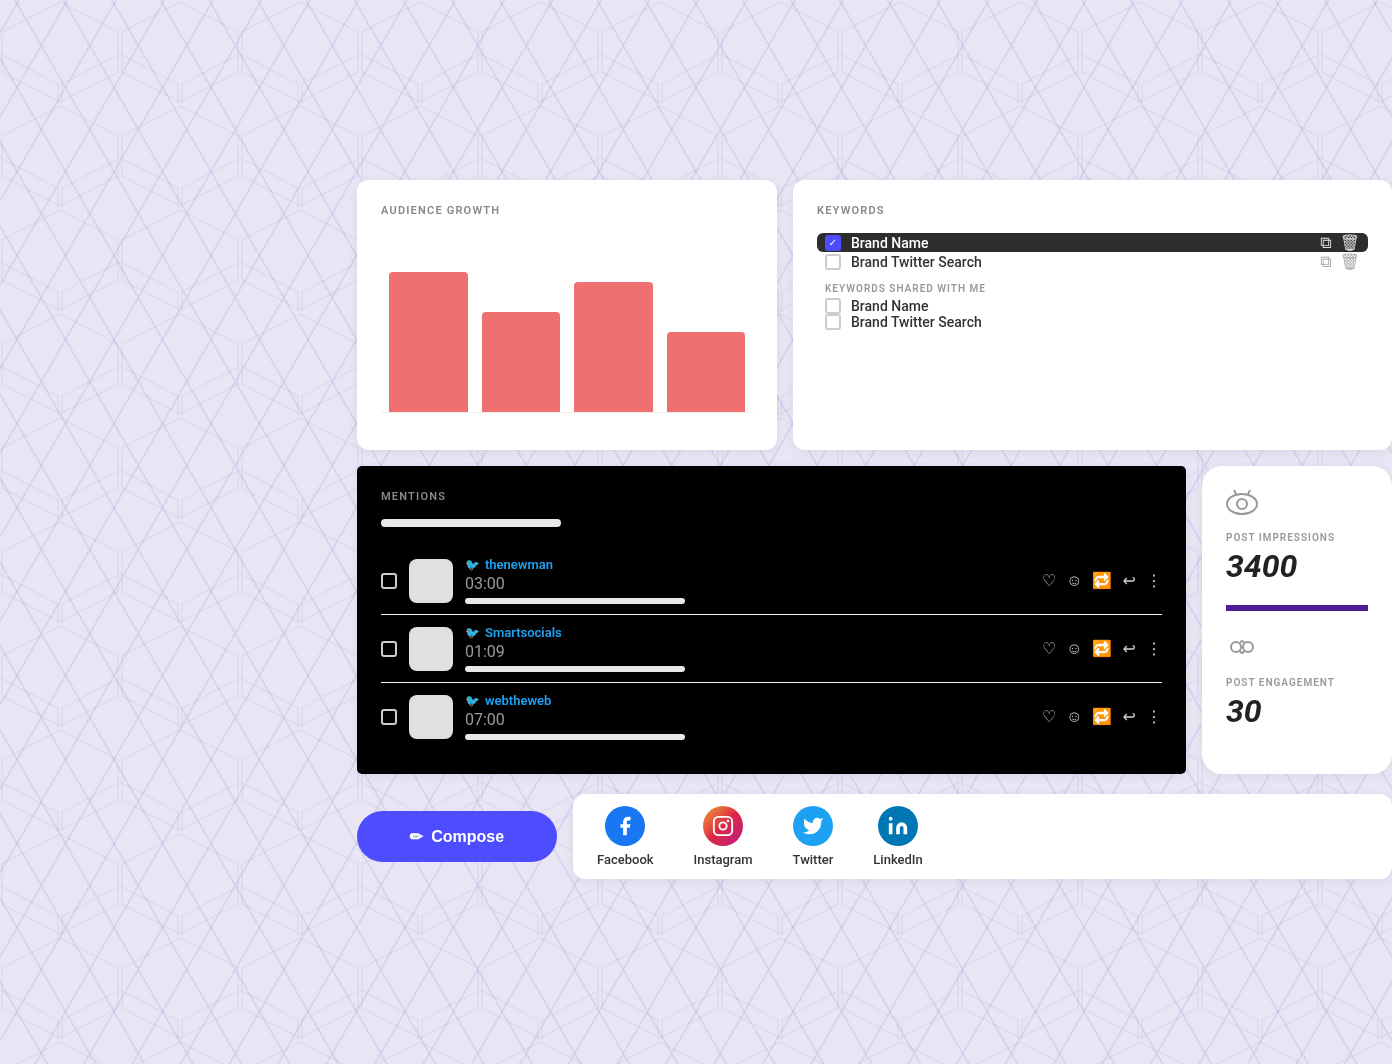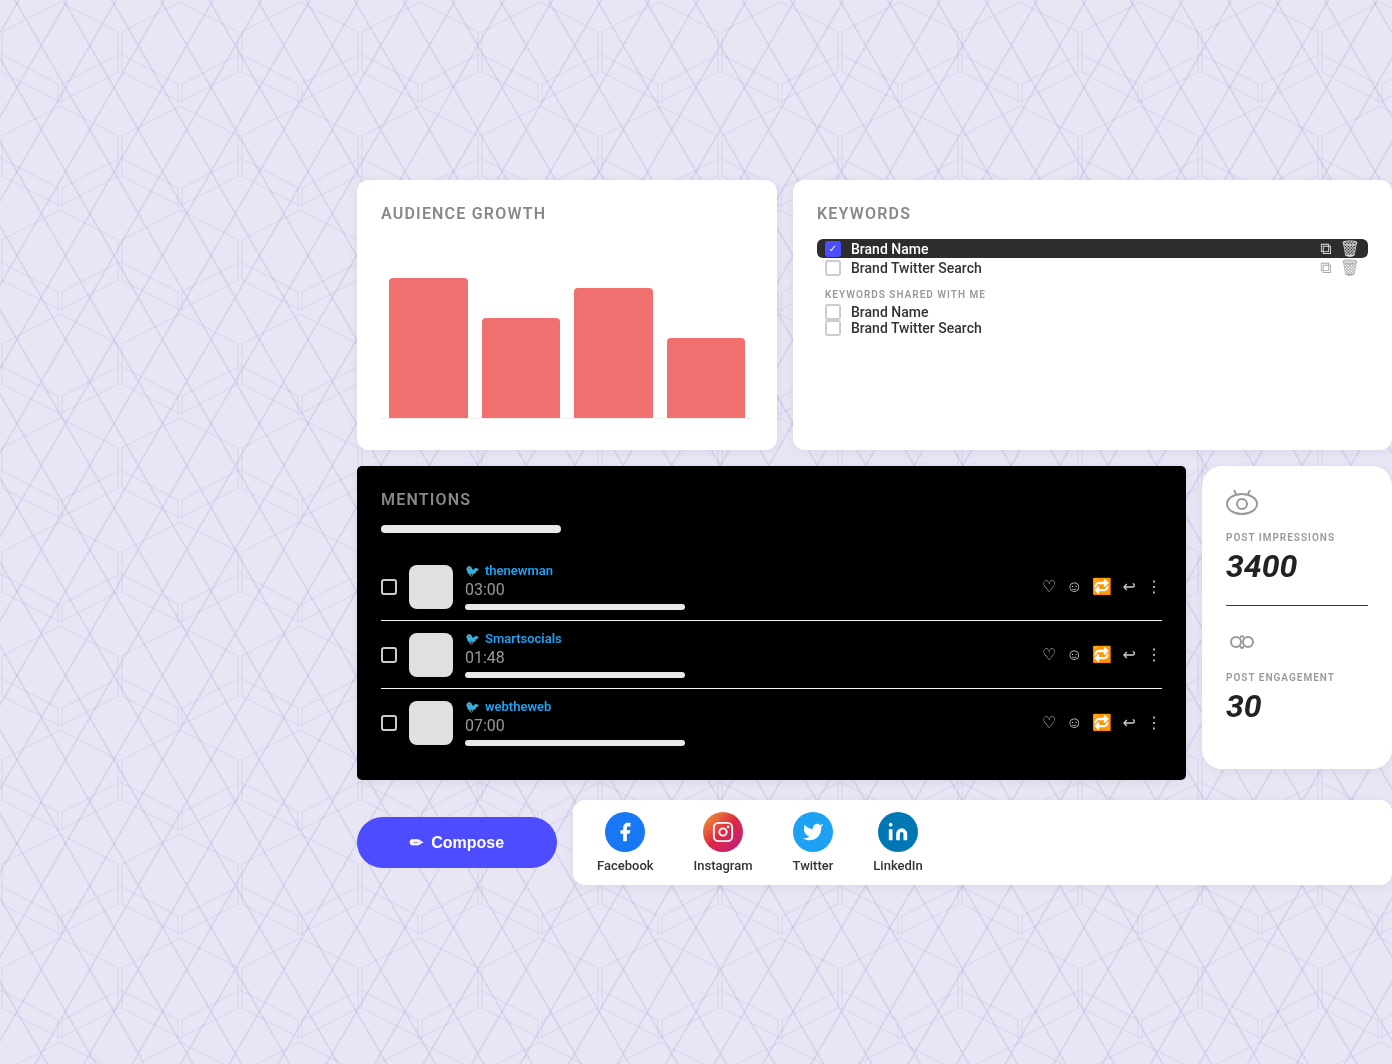--- a/index.html
+++ b/index.html
@@ -61,21 +61,21 @@
     
     .audience-card {
       background: white;
       border-radius: 12px;
       padding: 24px;
       width: 420px;
       min-height: 270px;
       box-shadow: 0 2px 12px rgba(0,0,0,0.06);
     }
     .card-title {
-      font-size: 16px;
+      font-size: 11px;
       font-weight: 600;
       letter-spacing: 1.2px;
       color: #888;
       text-transform: uppercase;
       margin-bottom: 16px;
     }
     .bar-chart {
       display: flex;
       align-items: flex-end;
       gap: 14px;
@@ -238,21 +238,21 @@
       background: white;
       border-radius: 20px;
       padding: 24px;
       width: 190px;
       box-shadow: 0 2px 12px rgba(0,0,0,0.06);
     }
     .stat-block {
       margin-bottom: 20px;
     }
     .stat-block + .stat-block {
-      border-top: 1px solid #4c1d95;
+      border-top: 6px solid #4c1d95;
       padding-top: 20px;
     }
     .stat-icon {
       font-size: 24px;
       color: #888;
       margin-bottom: 8px;
     }
     .stat-label {
       font-size: 10px;
       font-weight: 600;
@@ -419,21 +419,21 @@
       </div>
 
       <div class="mention-item">
         <div class="mention-checkbox"></div>
         <div class="mention-avatar"></div>
         <div class="mention-info">
           <div class="mention-user">
             <span style="color:#1da1f2; font-weight:700; font-size:12px;">🐦</span>
             <span>Smartsocials</span>
           </div>
-          <div class="mention-time">01:48</div>
+          <div class="mention-time">01:09</div>
           <div class="mention-text-line"></div>
         </div>
         <div class="mention-actions">
           <span class="action-icon">♡</span>
           <span class="action-icon">☺</span>
           <span class="action-icon">🔁</span>
           <span class="action-icon">↩</span>
           <span class="action-icon">⋮</span>
         </div>
       </div>

